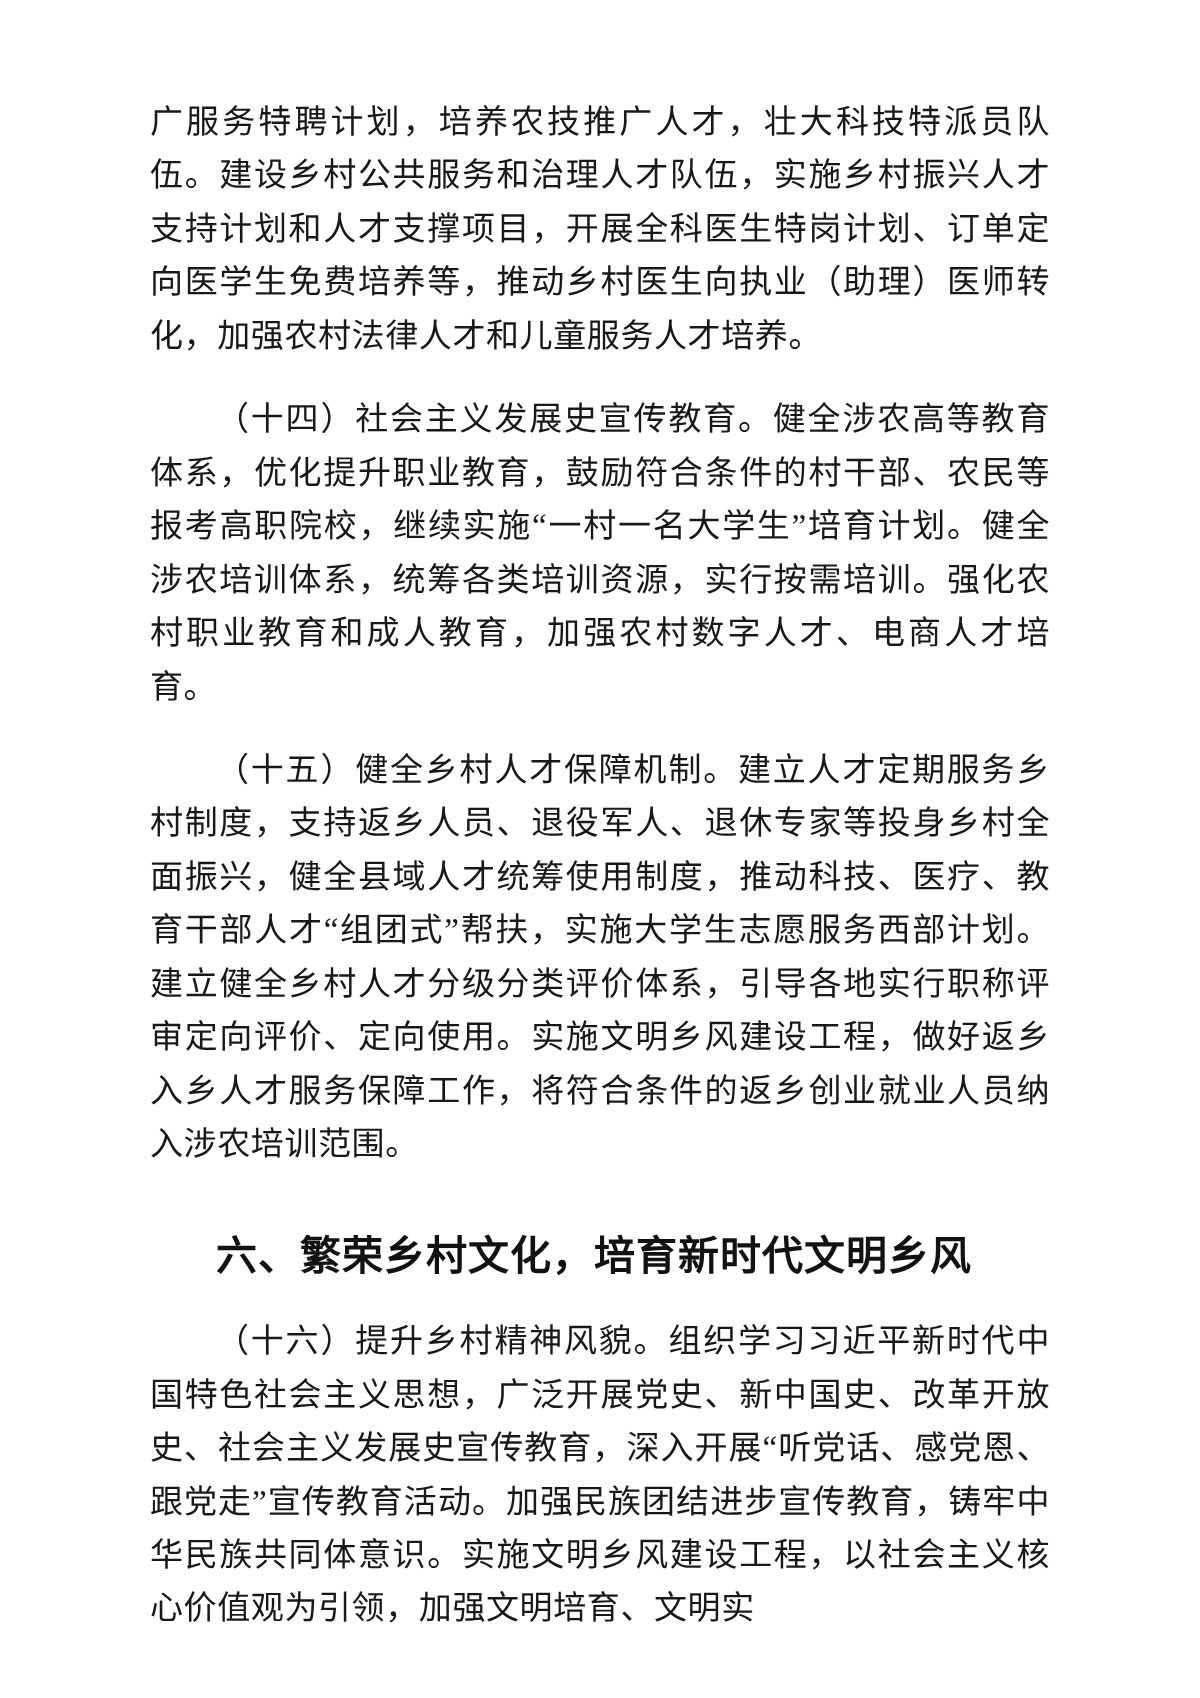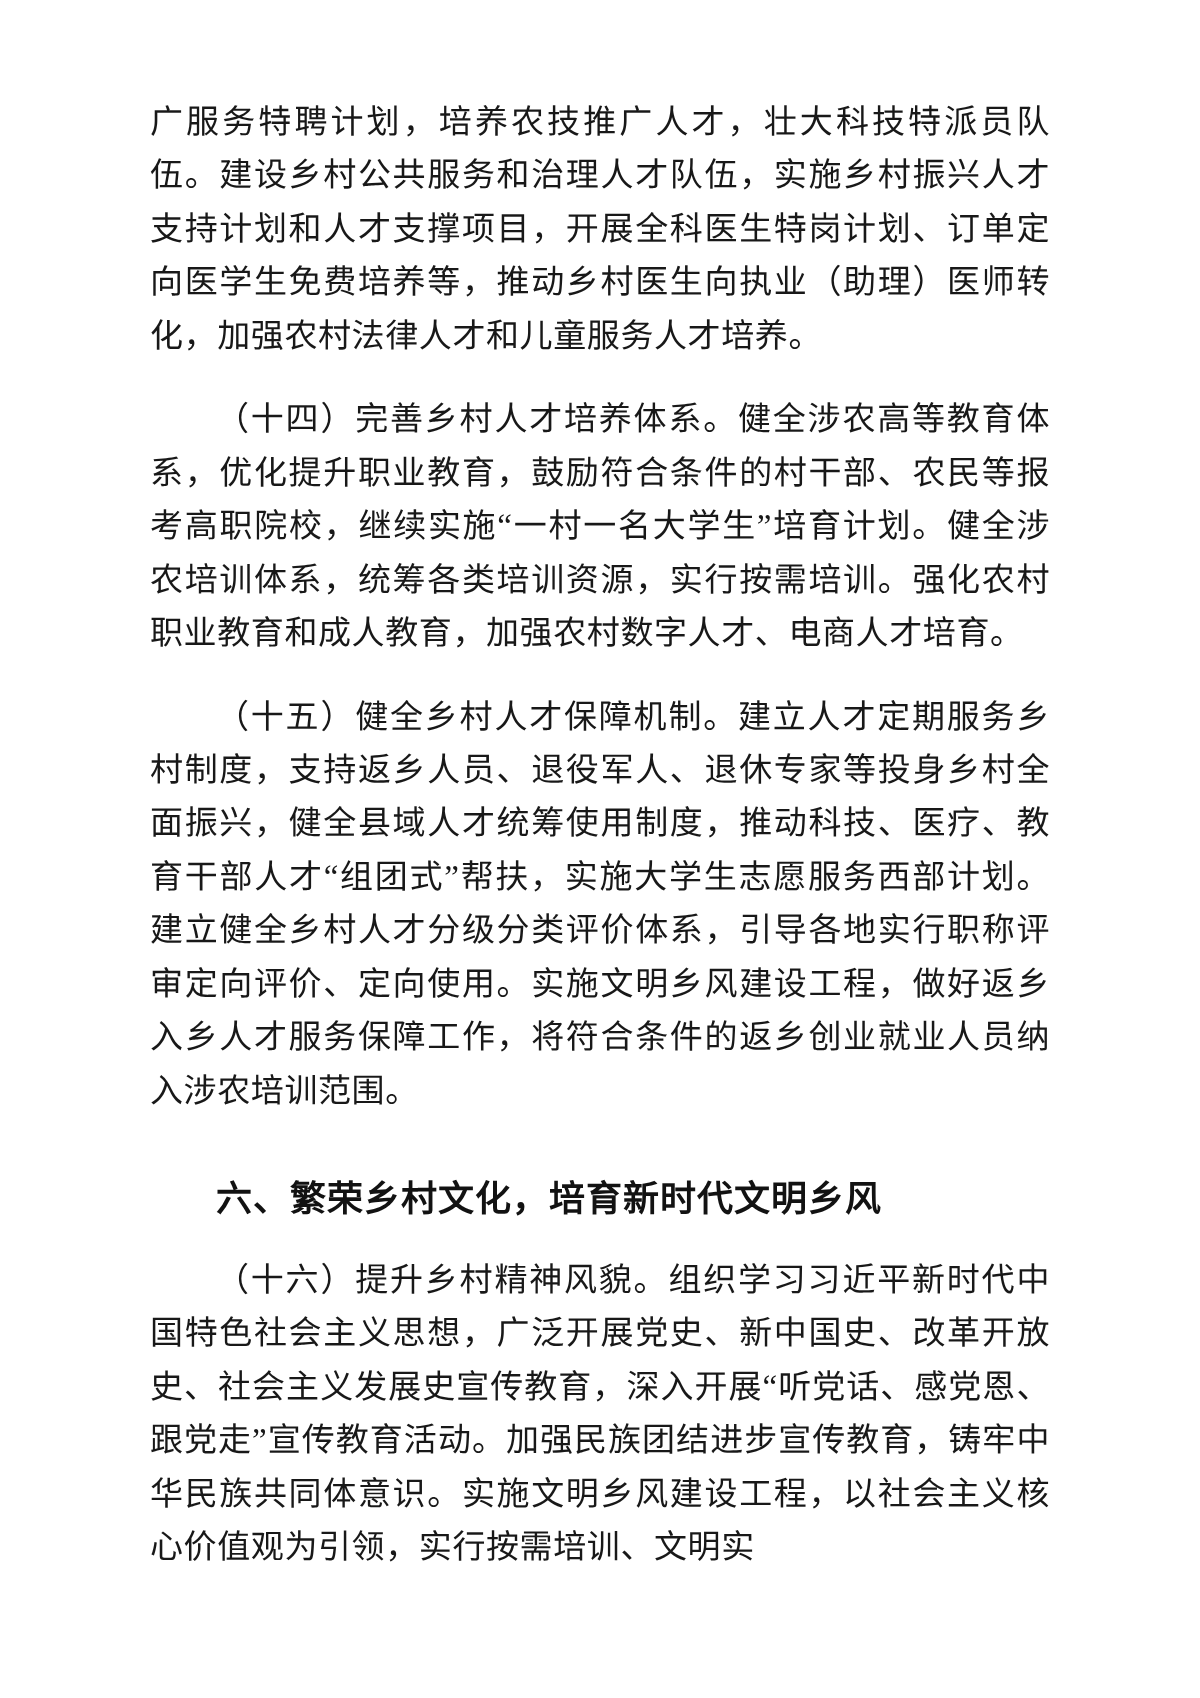--- a/index.html
+++ b/index.html
@@ -35,44 +35,44 @@
     letter-spacing: 0.6px;
     color: #181818;
     font-family: "Liberation Serif", "DejaVu Serif", serif;
   }
   p.indent {
     text-indent: 66px;
   }
   p.heading {
     margin: 0 0 26px 0;
     text-indent: 66px;
-    font-size: 36px;
+    font-size: 41px;
     line-height: 1.6;
     font-weight: bold;
     letter-spacing: 1px;
     color: #121212;
     font-family: "Liberation Sans", "DejaVu Sans", sans-serif;
   }
   p.tight-top {
     margin-top: 0;
   }
   .spacer-lg { height: 22px; }
 </style>
 </head>
 <body>
 
 <div class="page">
   <div class="doc-body">
 
     <p class="para tight-top">广服务特聘计划，培养农技推广人才，壮大科技特派员队伍。建设乡村公共服务和治理人才队伍，实施乡村振兴人才支持计划和人才支撑项目，开展全科医生特岗计划、订单定向医学生免费培养等，推动乡村医生向执业（助理）医师转化，加强农村法律人才和儿童服务人才培养。</p>
 
-    <p class="para indent">（十四）完善乡村人才培养体系。健全涉农高等教育体系，优化提升职业教育，鼓励符合条件的村干部、农民等报考高职院校，继续实施“一村一名大学生”培育计划。健全涉农培训体系，统筹各类培训资源，实行按需培训。强化农村职业教育和成人教育，加强农村数字人才、电商人才培育。</p>
+    <p class="para indent">（十四）社会主义发展史宣传教育。健全涉农高等教育体系，优化提升职业教育，鼓励符合条件的村干部、农民等报考高职院校，继续实施“一村一名大学生”培育计划。健全涉农培训体系，统筹各类培训资源，实行按需培训。强化农村职业教育和成人教育，加强农村数字人才、电商人才培育。</p>
 
     <p class="para indent">（十五）健全乡村人才保障机制。建立人才定期服务乡村制度，支持返乡人员、退役军人、退休专家等投身乡村全面振兴，健全县域人才统筹使用制度，推动科技、医疗、教育干部人才“组团式”帮扶，实施大学生志愿服务西部计划。建立健全乡村人才分级分类评价体系，引导各地实行职称评审定向评价、定向使用。实施文明乡风建设工程，做好返乡入乡人才服务保障工作，将符合条件的返乡创业就业人员纳入涉农培训范围。</p>
 
     <div class="spacer-lg"></div>
 
     <p class="heading">六、繁荣乡村文化，培育新时代文明乡风</p>
 
-    <p class="para indent">（十六）提升乡村精神风貌。组织学习习近平新时代中国特色社会主义思想，广泛开展党史、新中国史、改革开放史、社会主义发展史宣传教育，深入开展“听党话、感党恩、跟党走”宣传教育活动。加强民族团结进步宣传教育，铸牢中华民族共同体意识。实施文明乡风建设工程，以社会主义核心价值观为引领，实行按需培训、文明实</p>
+    <p class="para indent">（十六）提升乡村精神风貌。组织学习习近平新时代中国特色社会主义思想，广泛开展党史、新中国史、改革开放史、社会主义发展史宣传教育，深入开展“听党话、感党恩、跟党走”宣传教育活动。加强民族团结进步宣传教育，铸牢中华民族共同体意识。实施文明乡风建设工程，以社会主义核心价值观为引领，加强文明培育、文明实</p>
 
   </div>
 </div>
 
 </body></html>

